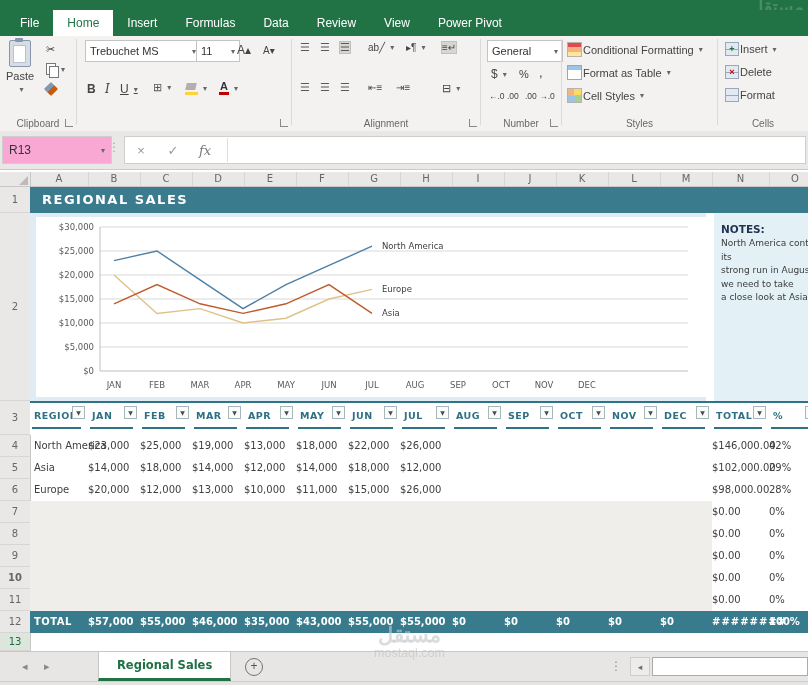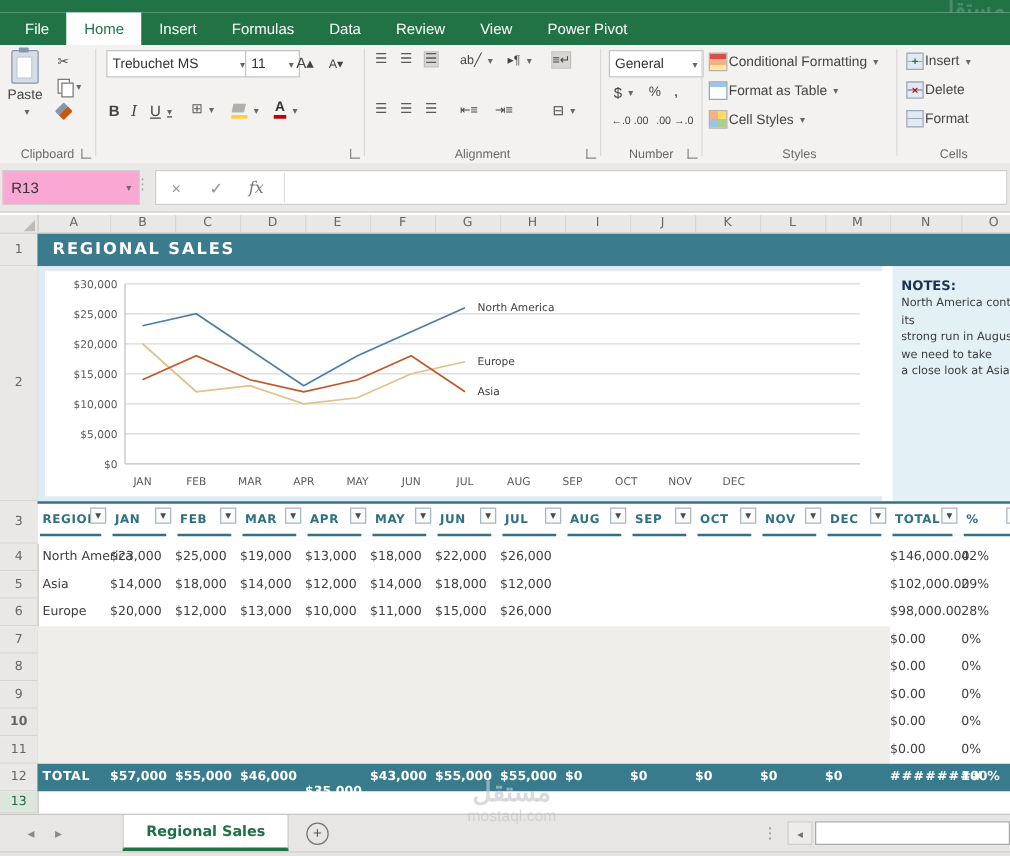--- a/index.html
+++ b/index.html
@@ -489,21 +489,21 @@
         <div class="cell num" style="left: 712px; top: 373px; width: 57px; padding-right: 10px;">$0.00</div>
         <div class="cell num" style="left: 769px; top: 373px; width: 52px; padding-right: 12px;">0%</div>
         <div class="cell num" style="left: 712px; top: 395px; width: 57px; padding-right: 10px;">$0.00</div>
         <div class="cell num" style="left: 769px; top: 395px; width: 52px; padding-right: 12px;">0%</div>
         <div class="cell num" style="left: 712px; top: 417px; width: 57px; padding-right: 10px;">$0.00</div>
         <div class="cell num" style="left: 769px; top: 417px; width: 52px; padding-right: 12px;">0%</div>
         <div class="tcell" style="left: 34px; letter-spacing: 0.5px;">TOTAL</div>
         <div class="tcell num" style="left: 88px; width: 52px;">$57,000</div>
         <div class="tcell num" style="left: 140px; width: 52px;">$55,000</div>
         <div class="tcell num" style="left: 192px; width: 52px;">$46,000</div>
-        <div class="tcell num" style="left: 244px; width: 52px; margin-top: 12px;">$35,000</div>
+        <div class="tcell num" style="left: 244px; width: 52px;">$35,000</div>
         <div class="tcell num" style="left: 296px; width: 52px;">$43,000</div>
         <div class="tcell num" style="left: 348px; width: 52px;">$55,000</div>
         <div class="tcell num" style="left: 400px; width: 52px;">$55,000</div>
         <div class="tcell num" style="left: 452px; width: 52px;">$0</div>
         <div class="tcell num" style="left: 504px; width: 52px;">$0</div>
         <div class="tcell num" style="left: 556px; width: 52px;">$0</div>
         <div class="tcell num" style="left: 608px; width: 52px;">$0</div>
         <div class="tcell num" style="left: 660px; width: 52px;">$0</div>
         <div class="tcell num" style="left: 712px; width: 57px; padding-right: 8px; letter-spacing: 1px;">########</div>
         <div class="tcell num" style="left: 769px; width: 52px; padding-right: 12px;">100%</div>

